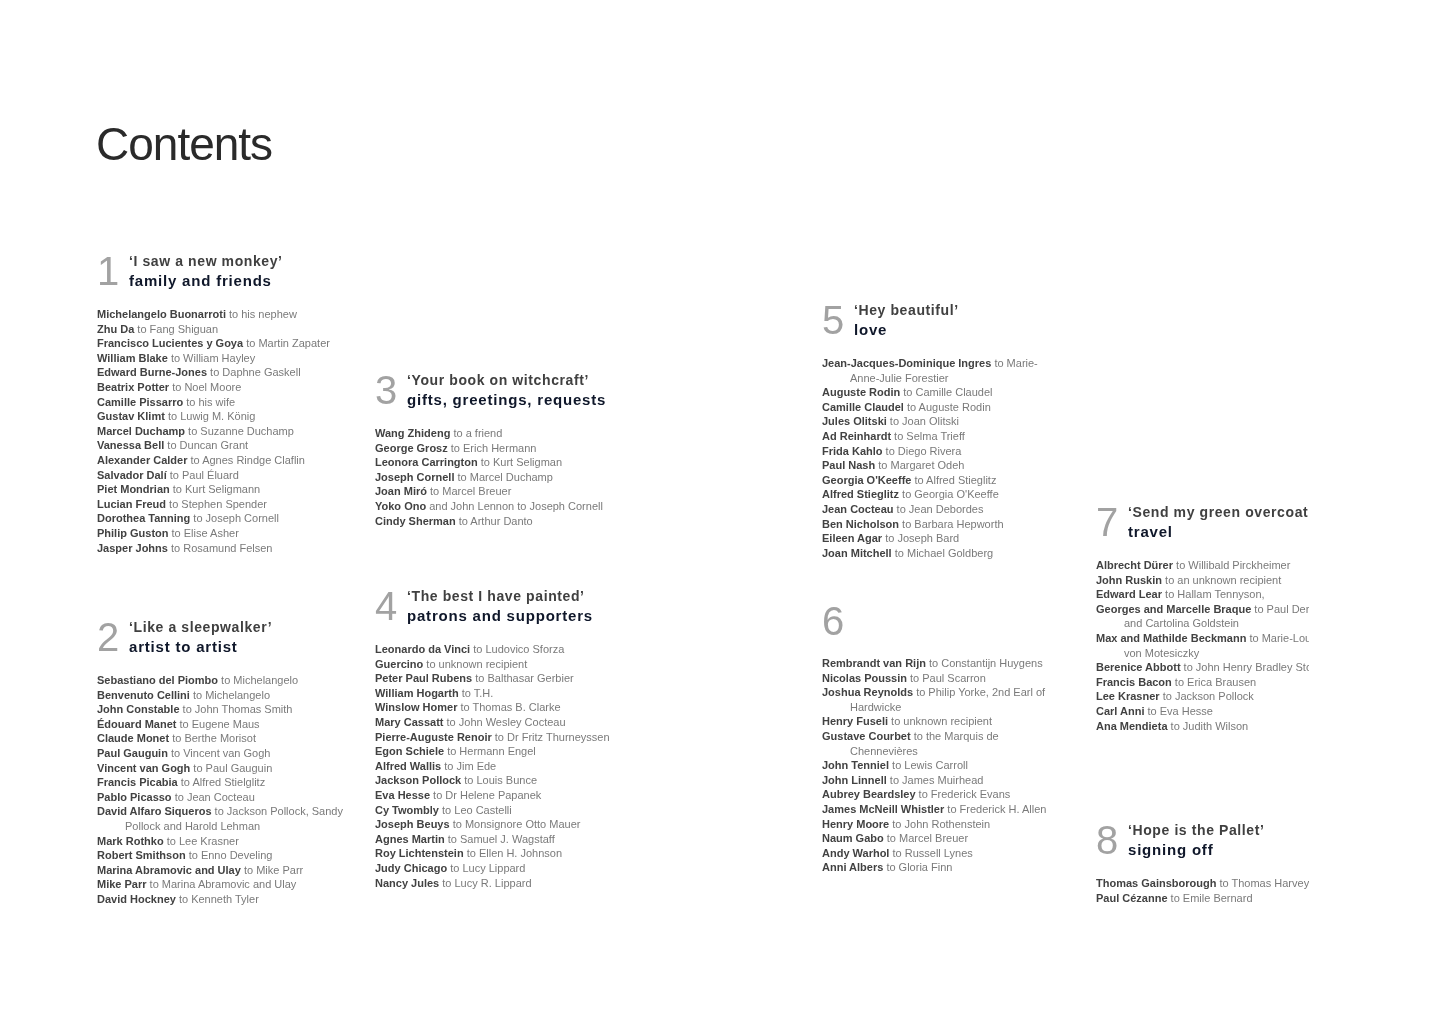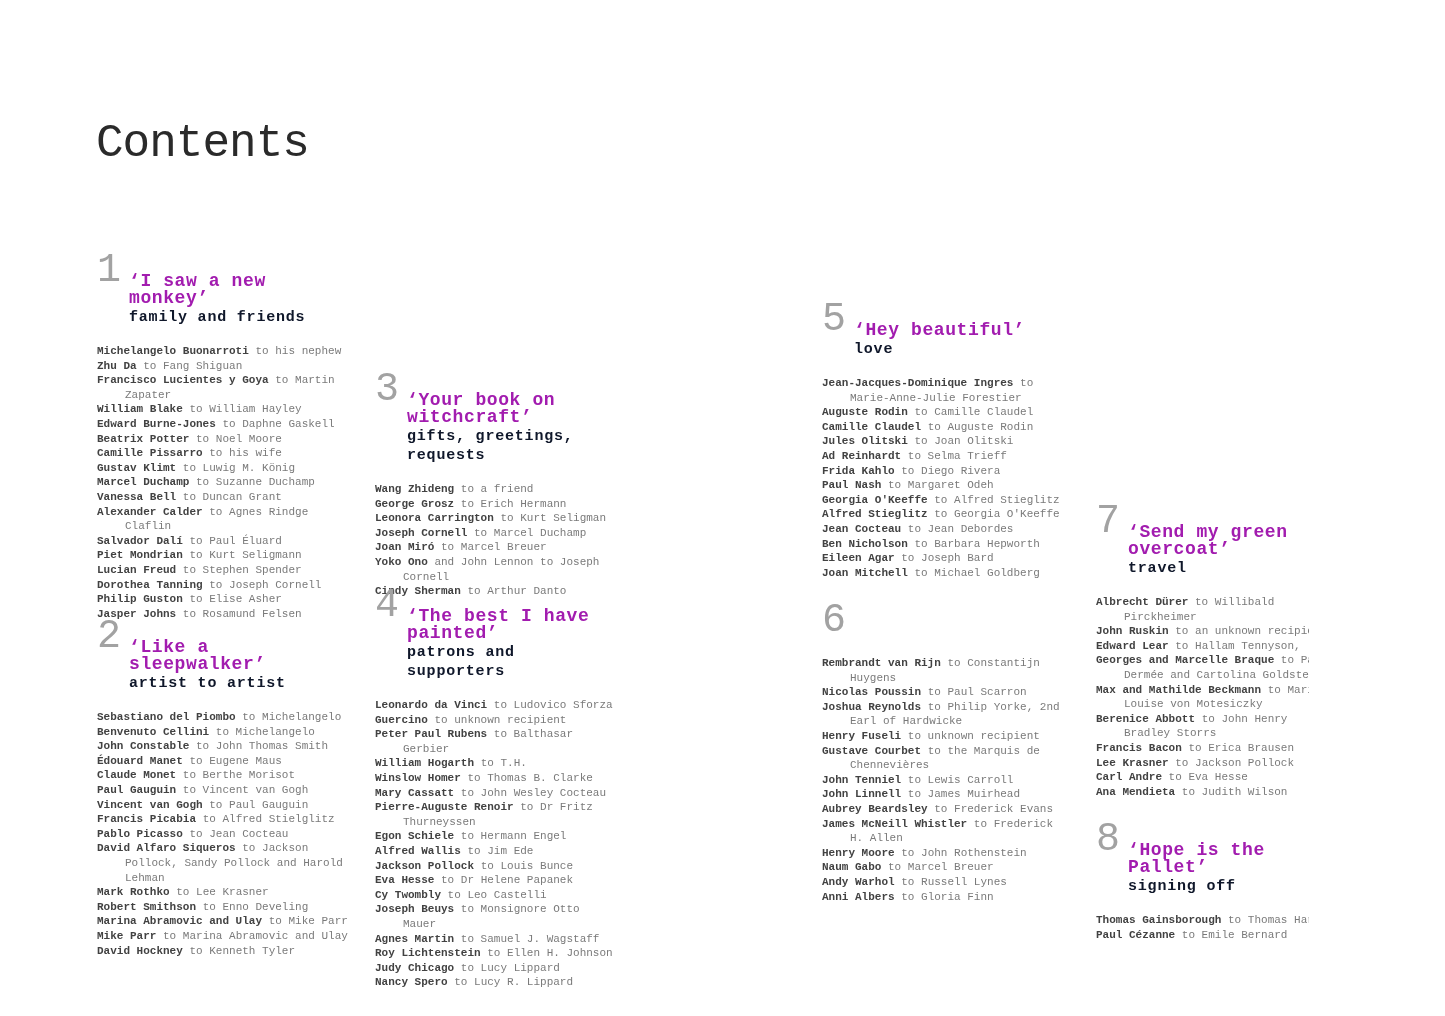--- a/index.html
+++ b/index.html
@@ -1,21 +1,21 @@
 <!DOCTYPE html>
 <html><head>
 <meta charset="utf-8">
 <style>
   html, body { margin: 0; padding: 0; background: #ffffff; }
   .page {
     position: relative;
     width: 1309px;
     height: 1016px;
     background: #ffffff;
-    font-family: Liberation Mono, monospace;
+    font-family: Liberation Sans, sans-serif;
     overflow: hidden;
   }
   .title {
     position: absolute;
     left: 96px;
     top: 90px;
     font-size: 46px;
     font-weight: 400;
     letter-spacing: -1px;
     color: #2a2a2a;
@@ -24,26 +24,25 @@
   .sec { position: absolute; }
   .sec-head { display: flex; align-items: flex-start; margin-bottom: 17px; }
   .sec-num {
     flex: 0 0 32px;
     font-size: 40px;
     line-height: 36px;
     font-weight: 400;
     color: #a2a2a2;
   }
   .sec-quote {
-    font-size: 18px;
+    font-size: 14px;
     font-weight: 700;
     letter-spacing: 0.6px;
-    color: #a21caf;
+    color: #404040;
     line-height: 17px;
-    margin-top: 20px;
   }
   .sec-sub {
     font-size: 15px;
     font-weight: 700;
     letter-spacing: 0.8px;
     color: #0f172a;
     line-height: 19px;
     margin-top: 1px;
   }
   .entries { font-size: 11px; line-height: 14.6px; color: #7a7a7a; }
@@ -150,21 +149,21 @@
         <div class="entry"><span class="ename">Pierre-Auguste Renoir</span><span class="erest"> to Dr Fritz Thurneyssen</span></div>
         <div class="entry"><span class="ename">Egon Schiele</span><span class="erest"> to Hermann Engel</span></div>
         <div class="entry"><span class="ename">Alfred Wallis</span><span class="erest"> to Jim Ede</span></div>
         <div class="entry"><span class="ename">Jackson Pollock</span><span class="erest"> to Louis Bunce</span></div>
         <div class="entry"><span class="ename">Eva Hesse</span><span class="erest"> to Dr Helene Papanek</span></div>
         <div class="entry"><span class="ename">Cy Twombly</span><span class="erest"> to Leo Castelli</span></div>
         <div class="entry"><span class="ename">Joseph Beuys</span><span class="erest"> to Monsignore Otto Mauer</span></div>
         <div class="entry"><span class="ename">Agnes Martin</span><span class="erest"> to Samuel J. Wagstaff</span></div>
         <div class="entry"><span class="ename">Roy Lichtenstein</span><span class="erest"> to Ellen H. Johnson</span></div>
         <div class="entry"><span class="ename">Judy Chicago</span><span class="erest"> to Lucy Lippard</span></div>
-        <div class="entry"><span class="ename">Nancy Spero</span><span class="erest"> to Lucy R. Lippard</span></div>
+        <div class="entry"><span class="ename">Nancy Jules</span><span class="erest"> to Lucy R. Lippard</span></div>
       </div>
   </section>
 
   <section class="sec" style="left:822px; top:302px; width:240px;">
     <div class="sec-head">
       <div class="sec-num">5</div>
       <div>
         <div class="sec-quote">‘Hey beautiful’</div>
         <div class="sec-sub">love</div>
       </div>
@@ -217,21 +216,21 @@
     </div>
     <div class="entries">
         <div class="entry"><span class="ename">Albrecht Dürer</span><span class="erest"> to Willibald Pirckheimer</span></div>
         <div class="entry"><span class="ename">John Ruskin</span><span class="erest"> to an unknown recipient</span></div>
         <div class="entry"><span class="ename">Edward Lear</span><span class="erest"> to Hallam Tennyson,</span></div>
         <div class="entry"><span class="ename">Georges and Marcelle Braque</span><span class="erest"> to Paul Dermée and Cartolina Goldstein</span></div>
         <div class="entry"><span class="ename">Max and Mathilde Beckmann</span><span class="erest"> to Marie-Louise von Motesiczky</span></div>
         <div class="entry"><span class="ename">Berenice Abbott</span><span class="erest"> to John Henry Bradley Storrs</span></div>
         <div class="entry"><span class="ename">Francis Bacon</span><span class="erest"> to Erica Brausen</span></div>
         <div class="entry"><span class="ename">Lee Krasner</span><span class="erest"> to Jackson Pollock</span></div>
-        <div class="entry"><span class="ename">Carl Andre</span><span class="erest"> to Eva Hesse</span></div>
+        <div class="entry"><span class="ename">Carl Anni</span><span class="erest"> to Eva Hesse</span></div>
         <div class="entry"><span class="ename">Ana Mendieta</span><span class="erest"> to Judith Wilson</span></div>
       </div>
   </section>
 
   <section class="sec" style="left:1096px; top:822px; width:250px;">
     <div class="sec-head">
       <div class="sec-num">8</div>
       <div>
         <div class="sec-quote">‘Hope is the Pallet’</div>
         <div class="sec-sub">signing off</div>

